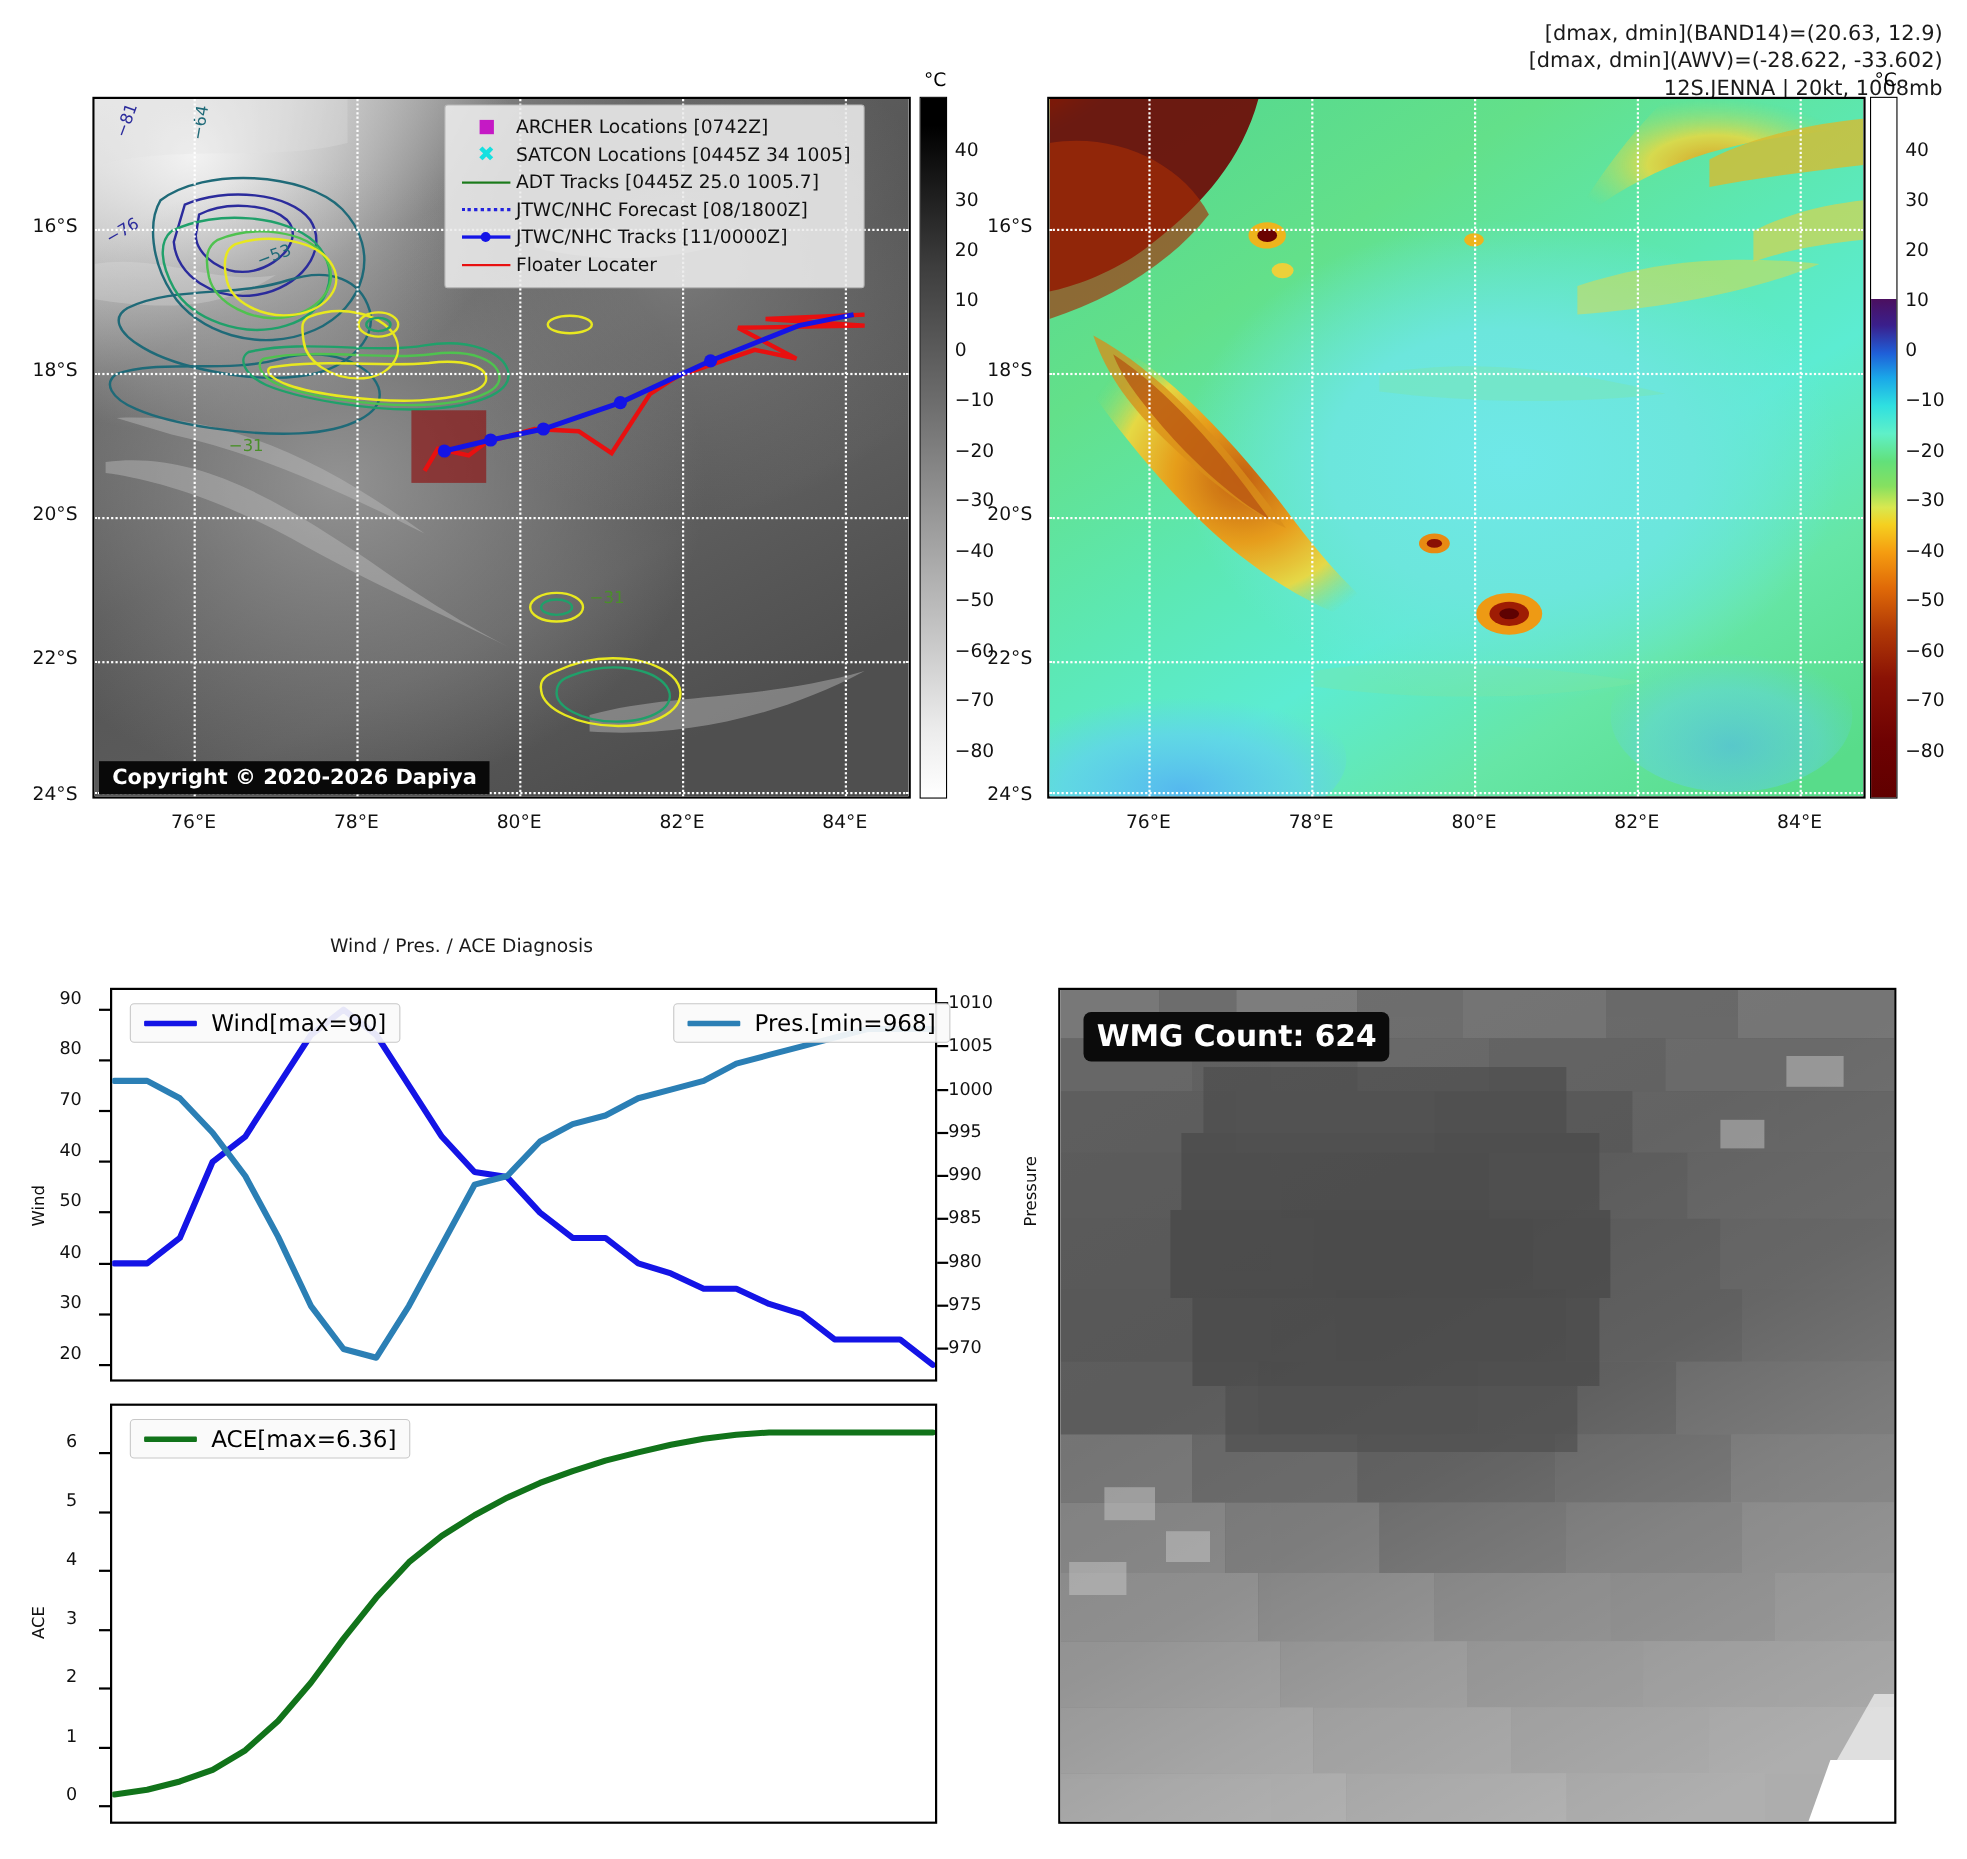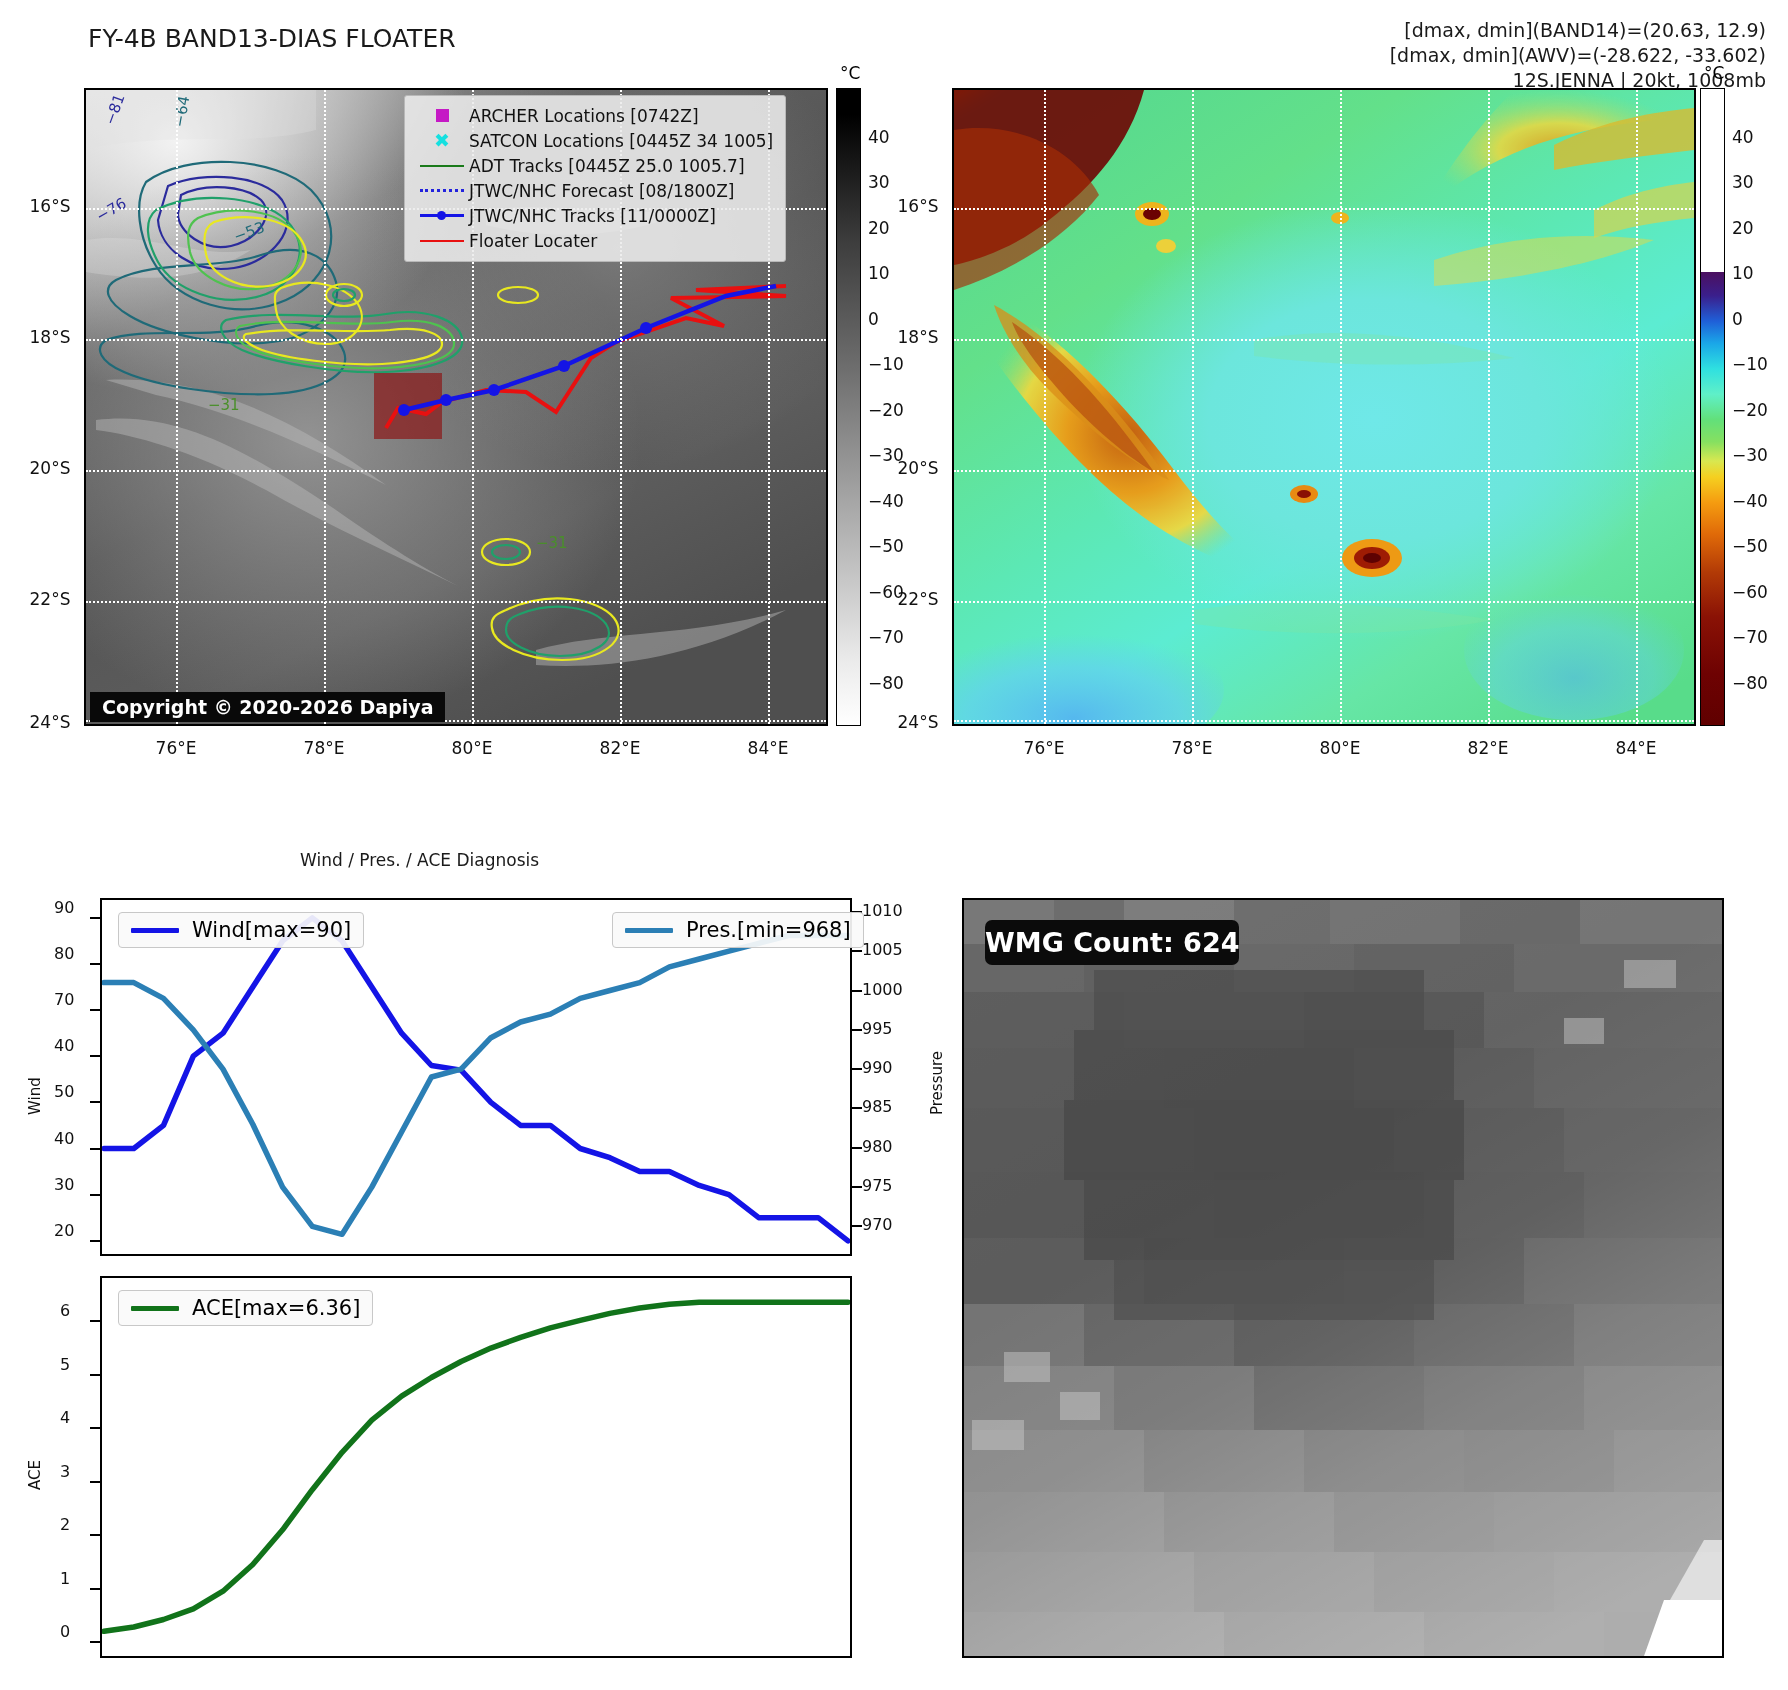--- a/index.html
+++ b/index.html
@@ -61,28 +61,27 @@
   .axlbl{position:absolute;font-size:15px;color:#111;}
   .axlbl.rot{transform-origin:0 0;transform:rotate(-90deg);}
   .ctick{position:absolute;font-size:16px;color:#111;}
   .ctick.y{transform:translateY(-50%);text-align:right;}
   .tickmark{position:absolute;background:#000;}
 
   #diag-title{position:absolute;left:300px;top:850px;font-size:17px;color:#1a1a1a;}
 
   
   #wmg-badge{position:absolute;left:985px;top:920px;background:#0b0b0b;color:#fff;
-     font-size:27px;font-weight:bold;padding:7px 0;border-radius:7px;z-index:20;
+     font-size:27px;font-weight:bold;padding:7px 12px;border-radius:7px;z-index:20;
      font-family:"DejaVu Sans","Liberation Sans",sans-serif;}
 </style>
 </head>
 <body>
 
 <div id="title-block">
-  <div>FY-4B BAND13-DIAS FLOATER</div>
 </div>
 
 <div id="hdr-right">
   <div>[dmax, dmin](BAND14)=(20.63, 12.9)</div>
   <div>[dmax, dmin](AWV)=(-28.622, -33.602)</div>
   <div>12S.JENNA | 20kt, 1008mb</div>
 </div>
 
 <div class="mapbox" id="map-left" style="left:84px;top:88px;width:744px;height:638px;">
   <svg width="740" height="634" viewBox="0 0 740 634" style="position:absolute;left:0;top:0;">

